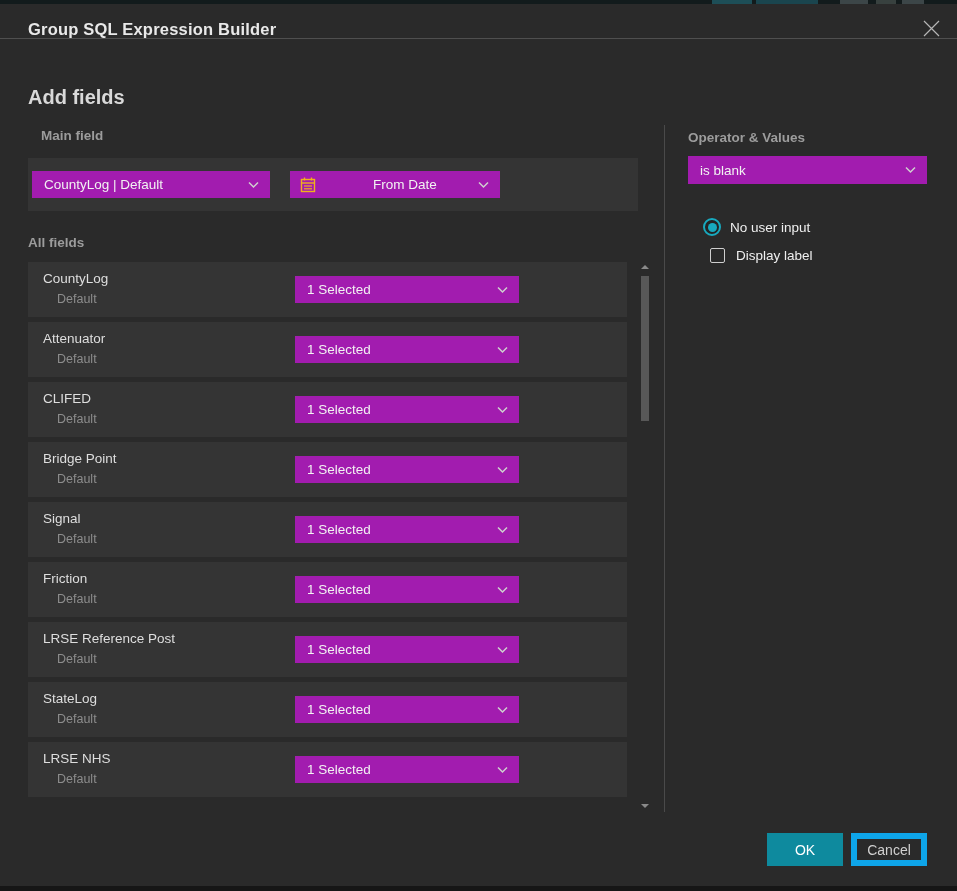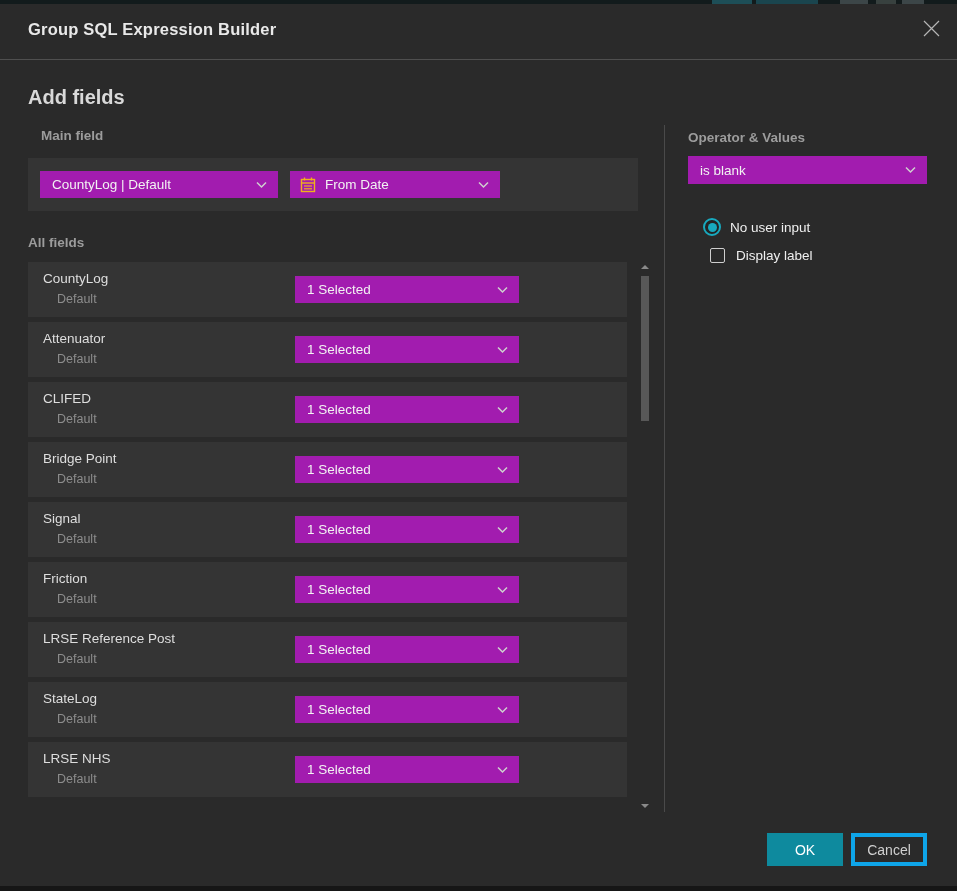--- a/index.html
+++ b/index.html
@@ -11,42 +11,42 @@
   .top-strip { position:absolute; left:0; top:0; width:957px; height:4px; background:#121b1c; }
   .frag { position:absolute; top:0; height:4px; }
   .f1 { left:712px; width:40px; background:#1d4e57; }
   .f2 { left:756px; width:62px; background:#1a454e; }
   .f3 { left:840px; width:28px; background:#3c4648; }
   .f4 { left:876px; width:20px; background:#38413f; }
   .f5 { left:902px; width:22px; background:#3c4648; }
 
   .dialog { position:absolute; left:0; top:4px; width:957px; height:882px; background:#2a2a2a; }
 
-  .titlebar { position:absolute; left:0; top:0; width:100%; height:56px;
+  .titlebar { position:absolute; left:0; top:0; width:100%; height:35px;
     border-bottom:1px solid #4f4f4f;padding-left:12px; }
   .title { position:absolute; left:28px; top:0; line-height:50px; font-size:16.5px;
     font-weight:bold; color:#e9e9e9; letter-spacing:.2px; }
   .close-btn { position:absolute; right:15px; top:13px; width:22px; height:22px;
     display:flex; align-items:center; justify-content:center; cursor:pointer; color:#b5b5b5; }
 
   .heading { position:absolute; left:28px; top:82px; font-size:20px; font-weight:bold; color:#d9d9d9; }
   .sublabel-h { position:absolute; font-size:13.5px; font-weight:bold; color:#9c9c9c; }
   .main-field-label { left:41px; top:124px; }
   .all-fields-label { left:28px; top:231px; }
   .opval-label { left:688px; top:126px; }
 
   .main-panel { position:absolute; left:28px; top:154px; width:610px; height:53px; background:#343434; }
 
   .dd { position:absolute; background:#a21caf; height:27px; display:flex; align-items:center;
     cursor:pointer; }
   .dd-label { font-size:13.5px; color:#f2f2f2; white-space:nowrap; }
   .chev { position:absolute; right:11px; top:50%; transform:translateY(-50%); color:#cfcfcf;
     display:flex; }
-  .dd-layer { left:12px; top:13px; width:238px; padding-left:12px; }
-  .dd-field { left:262px; top:13px; width:210px; padding-left:10px; }
+  .dd-layer { left:4px; top:13px; width:238px; padding-left:12px; }
+  .dd-field { left:262px; top:13px; width:210px; padding-left:10px;gap:48px; }
   .cal-icon { display:flex; margin-right:9px; color:var(--calendar-icon,#f0b11c); }
 
   .rows { position:absolute; left:28px; top:258px; width:599px; }
   .field-row { position:relative; width:599px; height:55px; background:#343434; margin-bottom:5px; }
   .row-name { position:absolute; left:15px; top:9px; font-size:13.5px; color:#dedede; }
   .row-sub { position:absolute; left:29px; top:30px; font-size:12.5px; color:#8d8d8d; }
   .row-dd { left:267px; top:14px; width:224px; padding-left:12px; }
 
   .scrollbar { position:absolute; left:640px; top:258px; width:10px; height:548px; }
   .sb-up { position:absolute; left:1px; top:3px; width:0; height:0;
@@ -70,21 +70,21 @@
   .radio-label { margin-left:9px; font-size:13.5px; color:#efefef; }
 
   .check-row { position:absolute; left:710px; top:244px; display:flex; align-items:center; }
   .checkbox { width:15px; height:15px; border:1.5px solid #cfcfcf; border-radius:2px;
     background:transparent; cursor:pointer; flex:0 0 auto; }
   .check-label { margin-left:11px; font-size:13.5px; color:#efefef; }
 
   .btn { position:absolute; top:829px; width:76px; height:33px; display:flex; align-items:center;
     justify-content:center; font-size:14px; cursor:pointer; }
   .btn-ok { left:767px; background:var(--accent,#0e8a9e); color:#ffffff; }
-  .btn-cancel { left:851px; background:transparent; border:4px solid #0ea5e9; color:#d0d0d0; }
+  .btn-cancel { left:851px; background:transparent; border:6px solid #0ea5e9; color:#d0d0d0; }
 </style>
 </head>
 <body>
 
 <div class="screen">
 
   <div class="top-strip">
     <div class="frag f1"></div>
     <div class="frag f2"></div>
     <div class="frag f3"></div>

